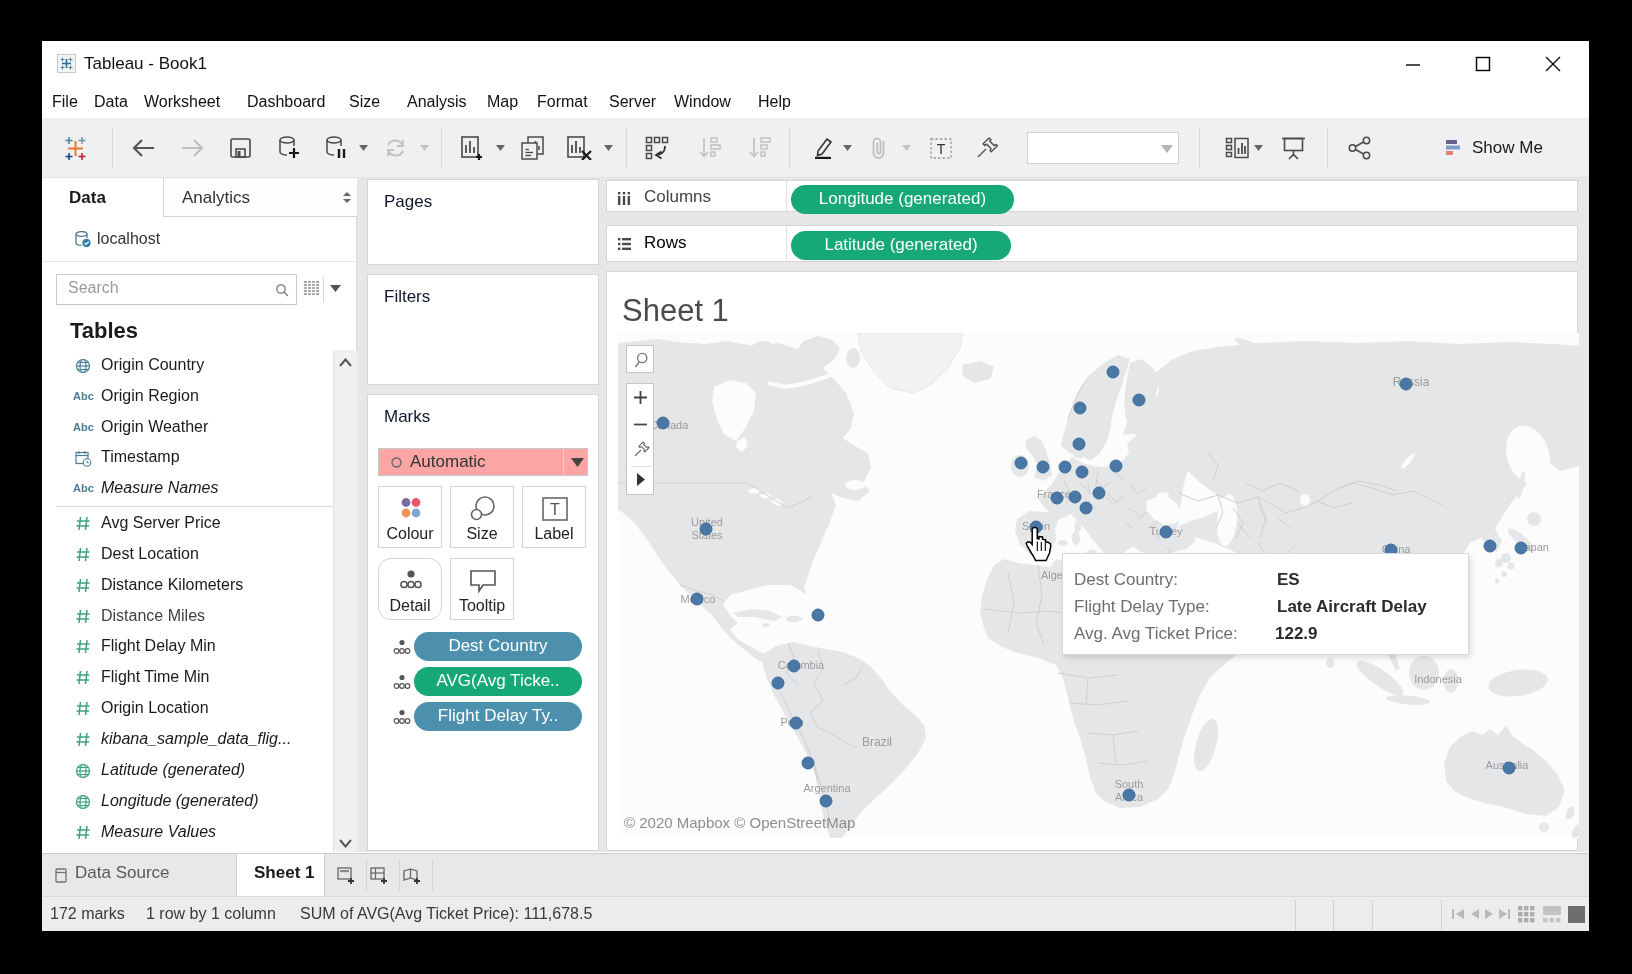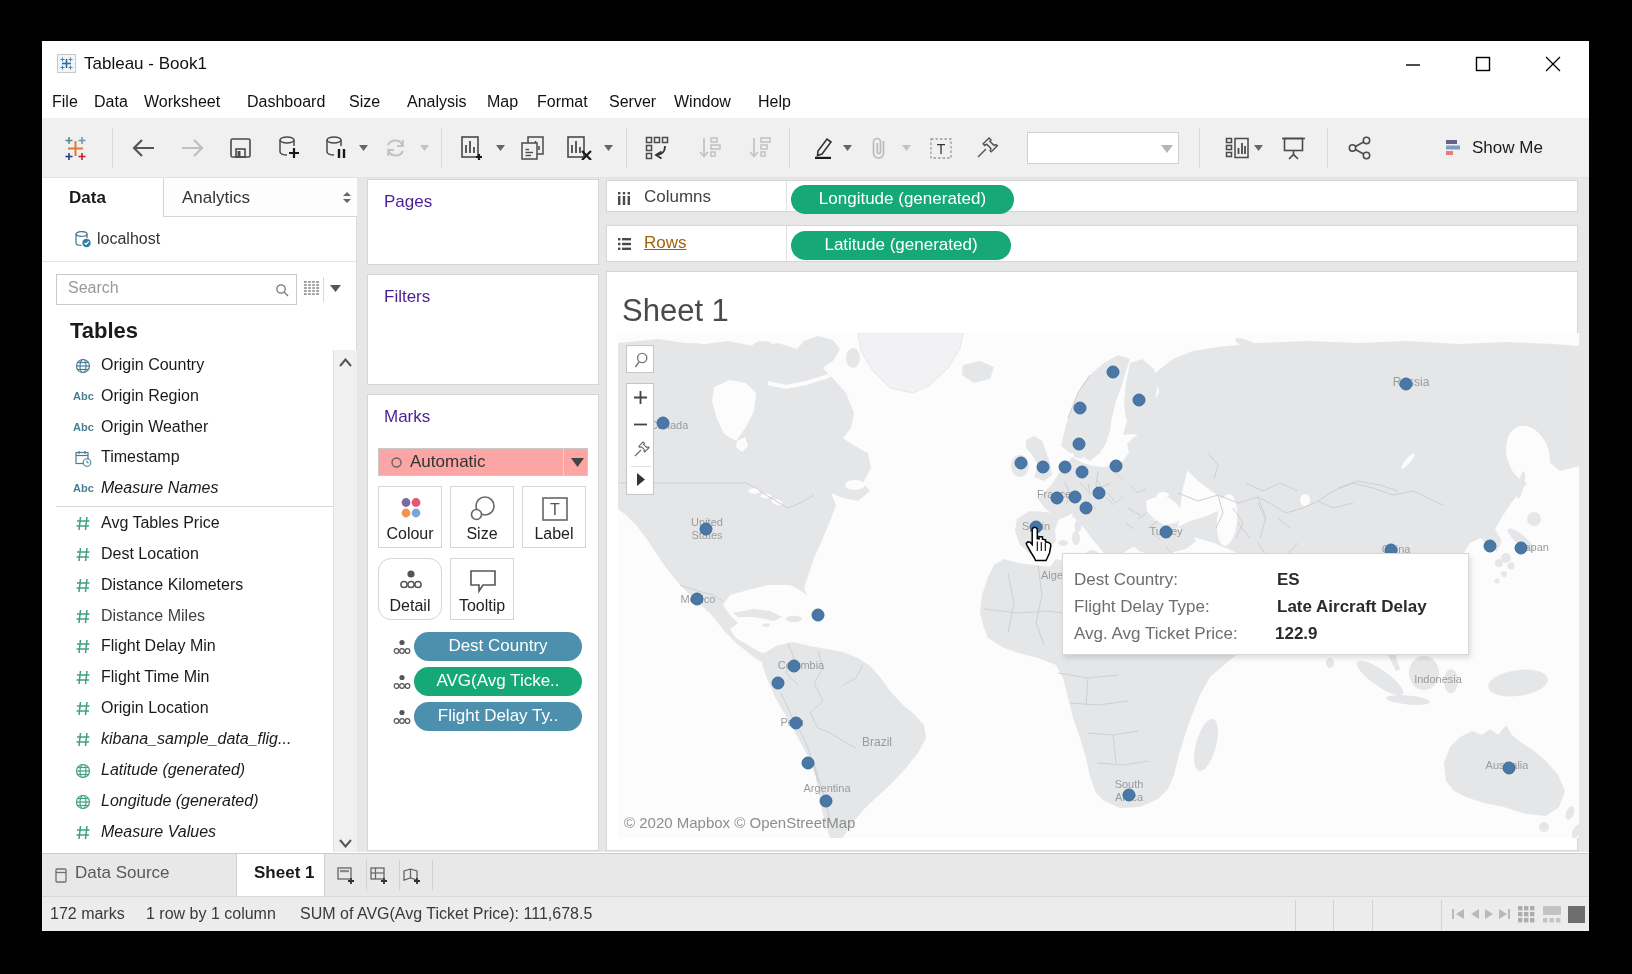--- a/index.html
+++ b/index.html
@@ -13,21 +13,21 @@
 
 #menubar{position:absolute;left:0;top:47px;width:100%;height:30px;background:#fff;font-size:16px;color:#111;}
 #menubar span{position:absolute;top:5px;}
 
 #toolbar{position:absolute;left:0;top:77px;width:100%;height:60px;background:#f0f0f1;border-bottom:1px solid #e2e2e2;}
 .tsep{position:absolute;top:10px;width:1px;height:40px;background:#d9d9d9;}
 
 #main{position:absolute;left:0;top:137px;width:100%;height:674px;background:#e7e7e7;}
 #leftpanel{position:absolute;left:0;top:0;width:315px;height:674px;background:#fff;border-right:1px solid #d9d9d9;}
 .card{position:absolute;background:#fff;border:1px solid #d5d5d5;}
-.cardlabel{position:absolute;left:16px;top:12px;font-size:17px;color:#4c1d95;}
+.cardlabel{position:absolute;left:16px;top:12px;font-size:17px;color:#0f172a;}
 
 .shelf{position:absolute;background:#fff;border:1px solid #d5d5d5;}
 .pill{position:absolute;height:29px;border-radius:15px;color:#fff;font-size:17px;text-align:center;line-height:28px;}
 .mbtn{position:absolute;width:64px;height:62px;border:1px solid #d5d5d5;background:#fff;}
 .mlab{position:absolute;left:0;top:38px;width:100%;text-align:center;font-size:16px;color:#222;}
 .green{background:#17a877;}
 .blue{background:#4d90ae;}
 
 #tabbar{position:absolute;left:0;top:812px;width:100%;height:43px;background:#e8e8e8;border-top:1px solid #cccccc;}
 #statusbar{position:absolute;left:0;top:855px;width:100%;height:35px;background:#ececec;border-top:1px solid #d8d8d8;font-size:16px;color:#3a3a3a;}
@@ -357,21 +357,21 @@
       <span class="abs" style="left:59px;top:301px;font-size:16px;color:#1a1a1a;font-style:italic;">Measure Names</span>
       <div class="abs" style="left:14px;top:328px;width:277px;height:1px;background:#d9d9d9;"></div>
       <svg class="abs" style="left:34px;top:338px" width="14" height="15" viewBox="0 0 14 15">
             <g stroke="#3fa17e" stroke-width="1.5">
               <line x1="4.5" y1="1" x2="3" y2="14"></line>
               <line x1="11" y1="1" x2="9.5" y2="14"></line>
               <line x1="1" y1="5" x2="13.5" y2="5"></line>
               <line x1="0.5" y1="10" x2="13" y2="10"></line>
             </g>
           </svg>
-      <span class="abs" style="left:59px;top:336px;font-size:16px;color:#1a1a1a;">Avg Tables Price</span>
+      <span class="abs" style="left:59px;top:336px;font-size:16px;color:#1a1a1a;">Avg Server Price</span>
       <svg class="abs" style="left:34px;top:369px" width="14" height="15" viewBox="0 0 14 15">
             <g stroke="#3fa17e" stroke-width="1.5">
               <line x1="4.5" y1="1" x2="3" y2="14"></line>
               <line x1="11" y1="1" x2="9.5" y2="14"></line>
               <line x1="1" y1="5" x2="13.5" y2="5"></line>
               <line x1="0.5" y1="10" x2="13" y2="10"></line>
             </g>
           </svg>
       <span class="abs" style="left:59px;top:367px;font-size:16px;color:#1a1a1a;">Dest Location</span>
       <svg class="abs" style="left:34px;top:400px" width="14" height="15" viewBox="0 0 14 15">
@@ -578,21 +578,21 @@
       <svg class="abs" style="left:11px;top:12px" width="13" height="12" viewBox="0 0 13 12">
           <g fill="#4a4a4a">
             <rect x="0" y="0" width="2.4" height="2.4"></rect>
             <rect x="0" y="4.8" width="2.4" height="2.4"></rect>
             <rect x="0" y="9.6" width="2.4" height="2.4"></rect>
             <rect x="4" y="0" width="9" height="2.4"></rect>
             <rect x="4" y="4.8" width="9" height="2.4"></rect>
             <rect x="4" y="9.6" width="9" height="2.4"></rect>
           </g>
         </svg>
-      <span class="abs" style="left:37px;top:7px;font-size:17px;color:#a16207;text-decoration:underline;">Rows</span>
+      <span class="abs" style="left:37px;top:7px;font-size:17px;color:#000000;">Rows</span>
       <div class="abs" style="left:179px;top:0;width:1px;height:35px;background:#e0e0e0;"></div>
       <div class="pill green" style="left:184px;top:5px;width:220px;">Latitude (generated)</div>
     </div>
 
     <div class="card" style="left:564px;top:93px;width:972px;height:580px;">
       <span class="abs" style="left:15px;top:21px;font-size:31px;color:#4a4a4a;">Sheet 1</span>
       <div id="map" class="abs" style="left:11px;top:61px;width:961px;height:505px;background:#fcfcfd;overflow:hidden;">
           <svg width="961" height="505" viewBox="0 0 961 505" style="position:absolute;left:0;top:0">
 <rect width="961" height="505" fill="#fcfcfd"></rect>
 <path fill="#e5e6e8" d="M0,10 L40,6 L80,12 L110,8 L140,14 L160,10 L185,18 L200,30 L215,45 L228,60 L236,80 L233,95 L225,105 L235,112 L250,120 L253,135 L245,150 L252,158 L240,168 L225,165 L213,160 L218,172 L213,186 L205,205 L196,225 L190,243 L186,255 L189,262 L183,258 L172,252 L150,252 L130,257 L112,262 L105,272 L112,282 L120,290 L112,296 L118,305 L130,312 L140,318 L150,322 L158,330 L150,332 L138,326 L128,318 L118,310 L108,300 L100,290 L92,280 L80,270 L62,252 L48,235 L38,220 L28,205 L18,192 L8,182 L0,176 Z"></path>

